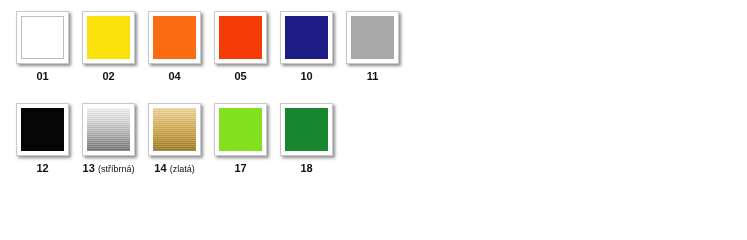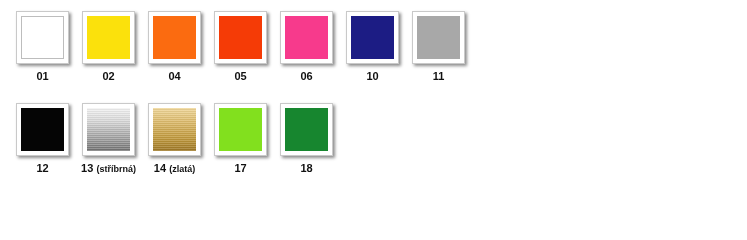--- a/index.html
+++ b/index.html
@@ -55,21 +55,21 @@
   .swatch-label {
     margin-top: 6px;
     font-size: 11px;
     font-weight: bold;
     color: #111111;
     white-space: nowrap;
     line-height: 13px;
   }
   .swatch-label .label-note {
     font-size: 9px;
-    font-weight: bold;
+    font-weight: normal;
   }
 </style>
 </head>
 <body>
 
 <div id="swatch-board">
   <div class="swatch-row" id="row-1">
       <div class="swatch-cell">
         <div class="swatch-frame">
           <div class="swatch-fill is-white" style="background:#ffffff;"></div>
@@ -86,26 +86,20 @@
         <div class="swatch-frame">
           <div class="swatch-fill" style="background:#fb6b10;"></div>
         </div>
         <div class="swatch-label"><span>04</span></div>
       </div>
       <div class="swatch-cell">
         <div class="swatch-frame">
           <div class="swatch-fill" style="background:#f53b06;"></div>
         </div>
         <div class="swatch-label"><span>05</span></div>
-      </div>
-      <div class="swatch-cell">
-        <div class="swatch-frame">
-          <div class="swatch-fill" style="background:#f73a8c;"></div>
-        </div>
-        <div class="swatch-label"><span>06</span></div>
       </div>
       <div class="swatch-cell">
         <div class="swatch-frame">
           <div class="swatch-fill" style="background:#1c1c84;"></div>
         </div>
         <div class="swatch-label"><span>10</span></div>
       </div>
       <div class="swatch-cell">
         <div class="swatch-frame">
           <div class="swatch-fill" style="background:#a8a8a8;"></div>

